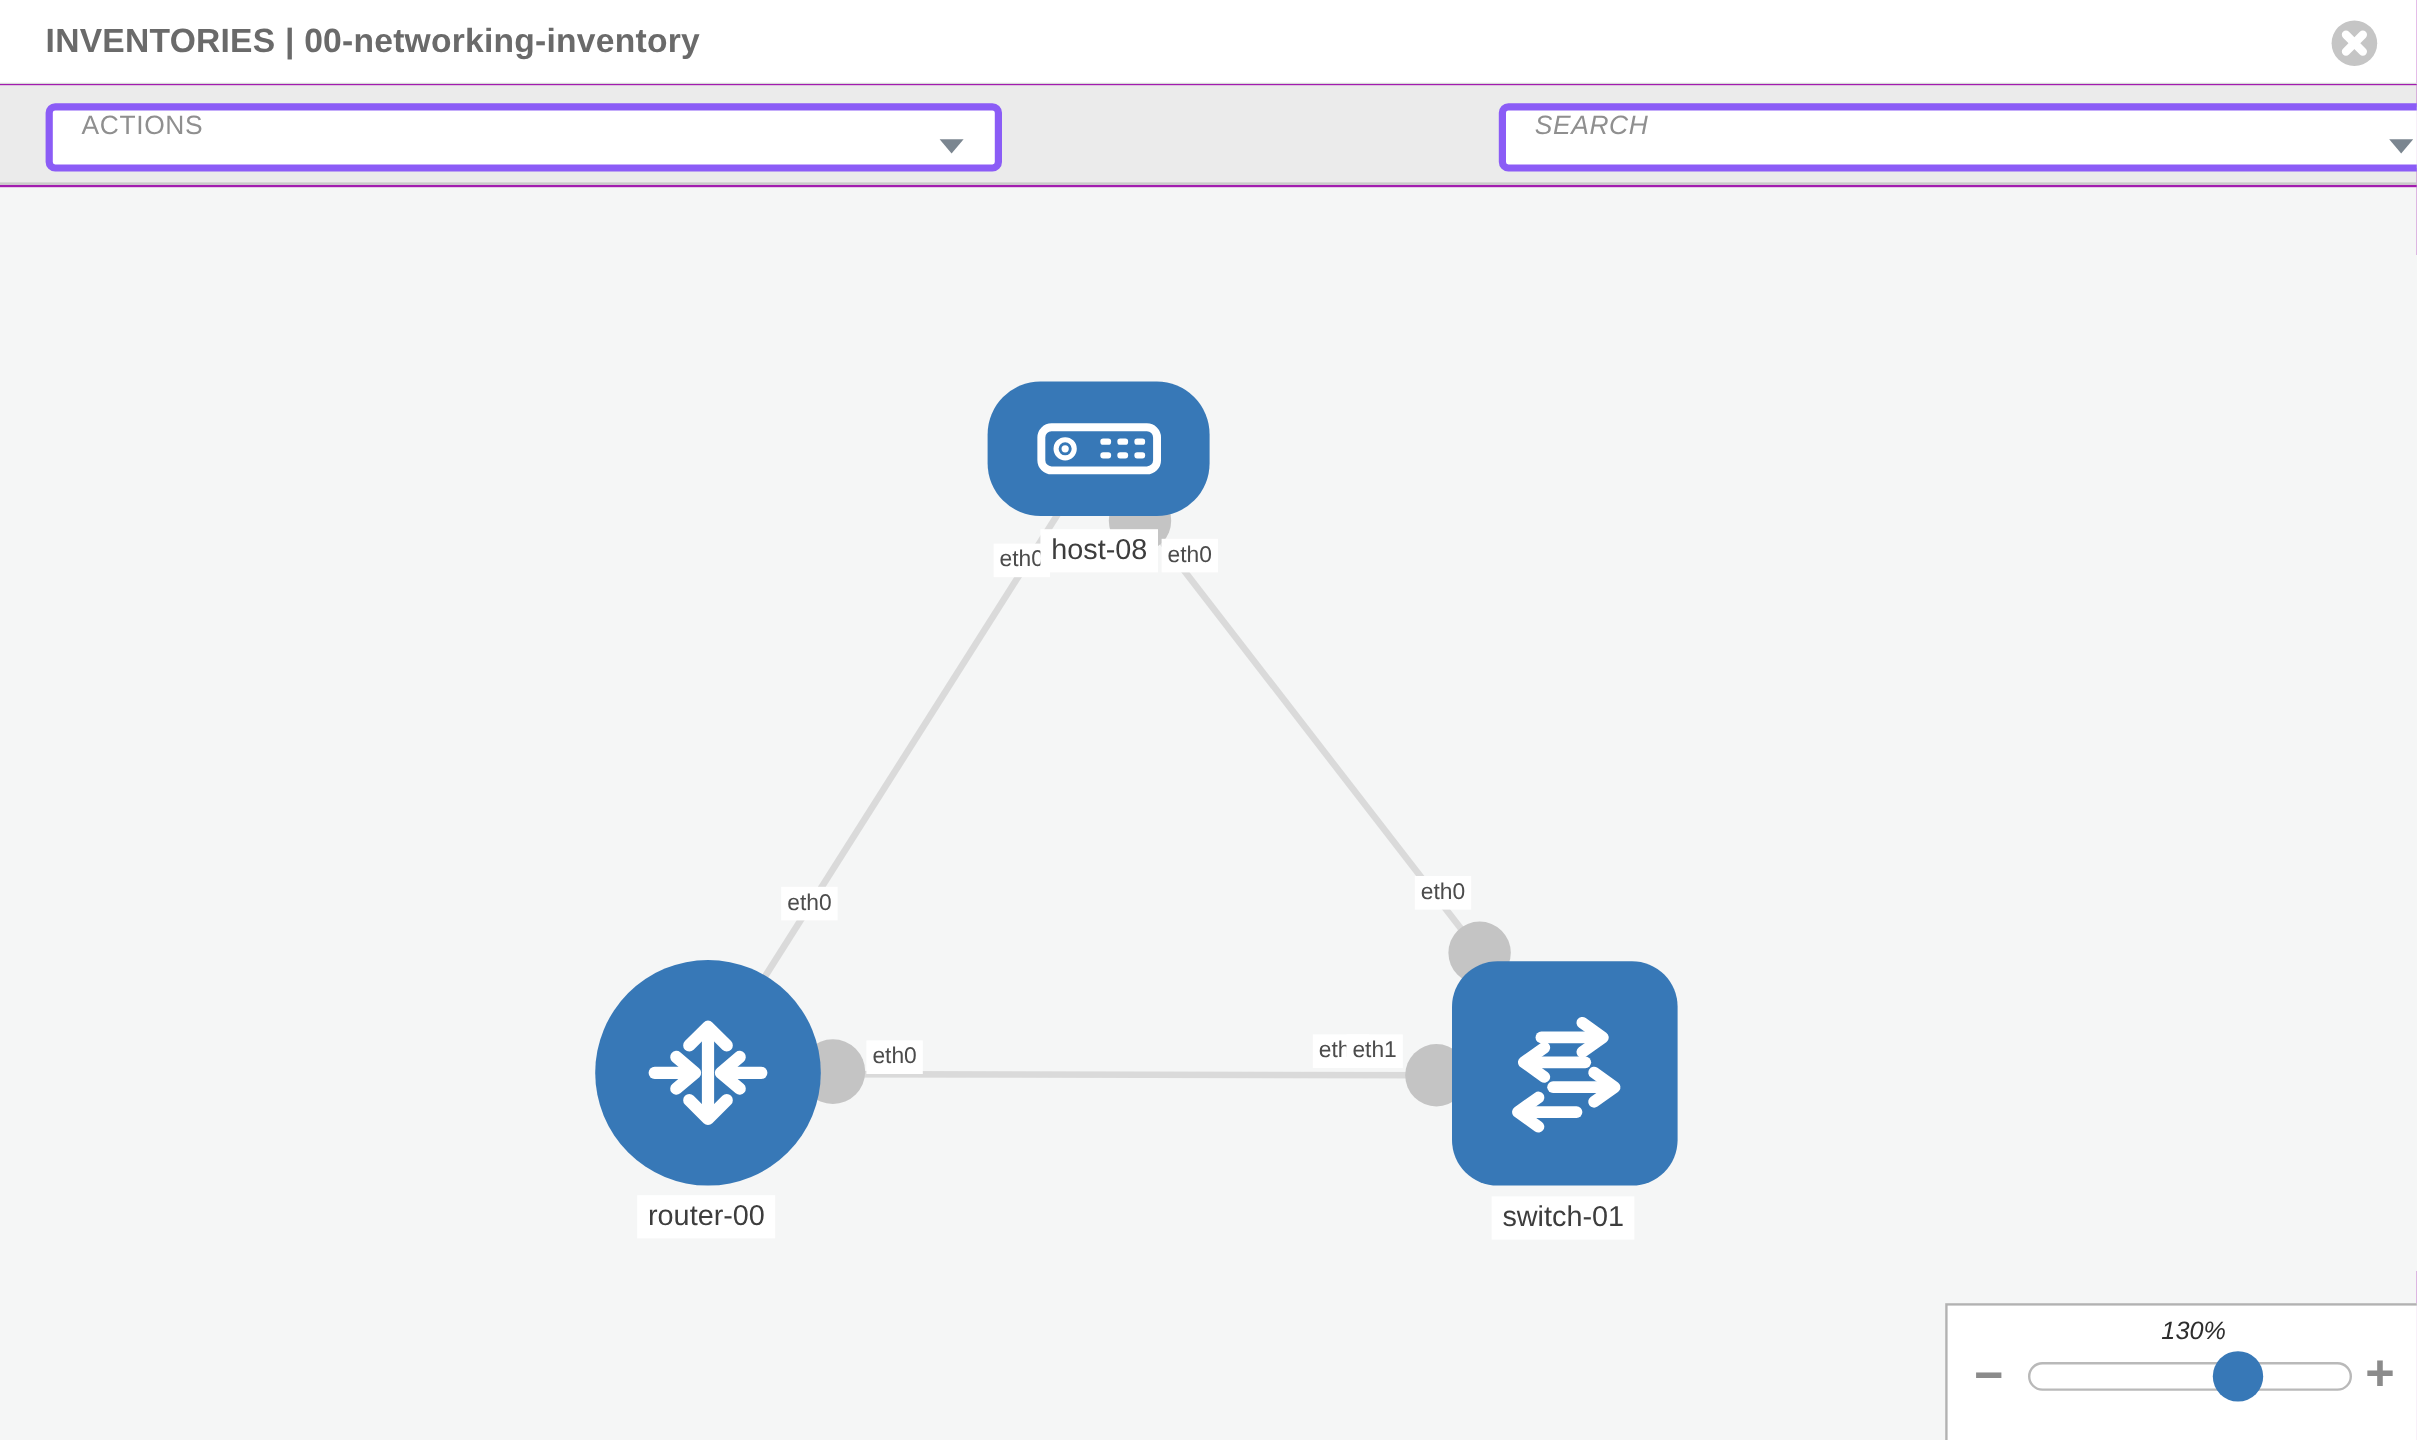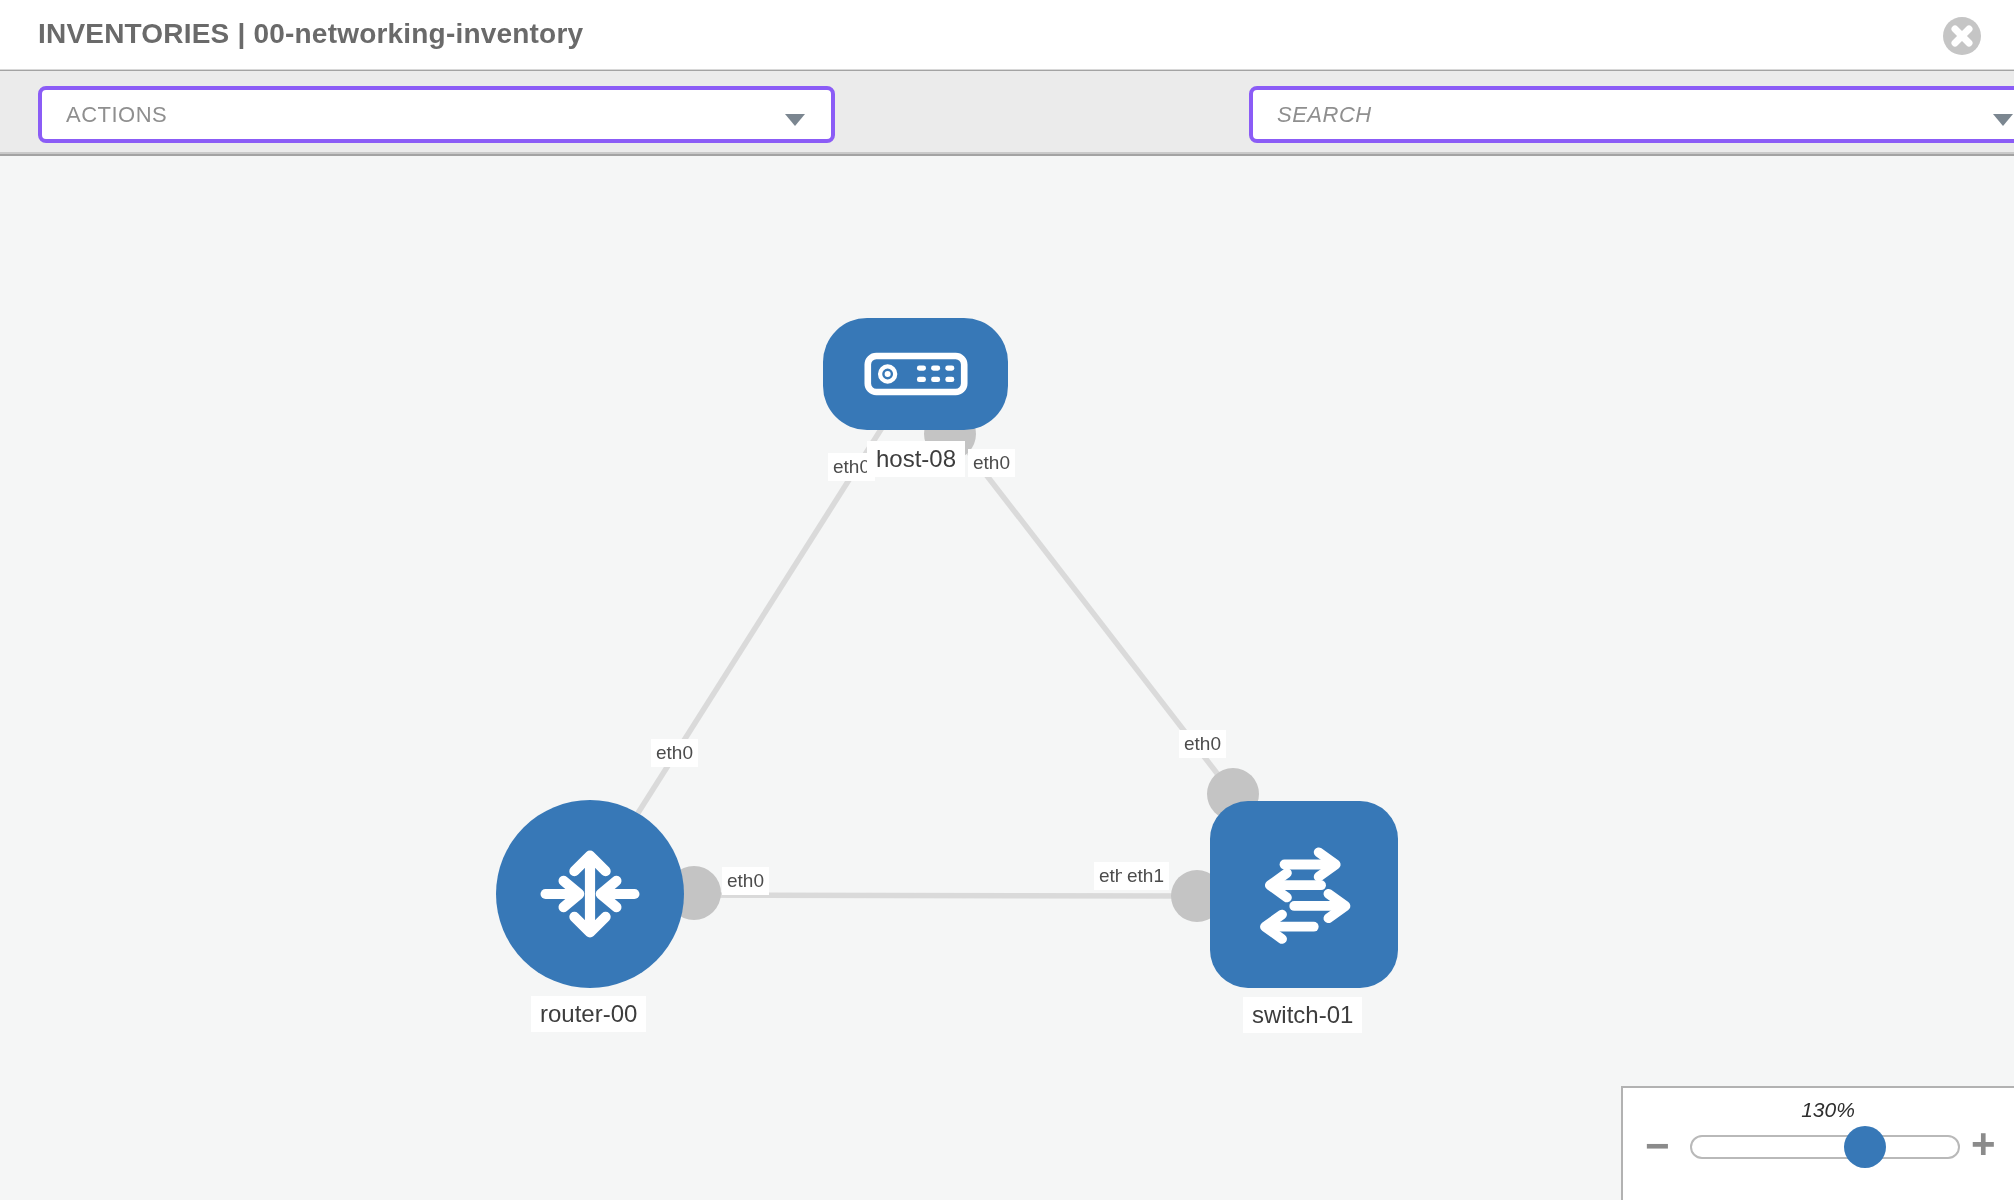--- a/index.html
+++ b/index.html
@@ -1,33 +1,33 @@
 <!DOCTYPE html>
 <html><head>
 <meta charset="utf-8">
 <style>
   * { margin:0; padding:0; box-sizing:border-box; }
   html,body { width:2014px; height:1200px; }
   body { font-family:"Liberation Sans", sans-serif; background:#fff; }
-  #app { position:relative; width:2014px; height:1200px; overflow:hidden; background:#a3a3a3; }
+  #app { position:relative; width:2014px; height:1200px; overflow:hidden; background:#a21caf; }
 
   
   .header { position:absolute; left:0; top:0; width:2014px; height:70px;
             background:#ffffff; border-bottom:1px solid #d8d8d8; }
   .title { position:absolute; left:38px; top:18px; font-size:28px; font-weight:700;
            color:#6a6a6a; letter-spacing:.2px; white-space:nowrap; }
   .close-btn { position:absolute; left:1943px; top:17px; width:38px; height:38px;
                border-radius:50%; background:#c5c5c5; cursor:pointer; }
 
   
   .toolbar { position:absolute; left:0; top:71px; width:2014px; height:83px;
              background:#ebebeb; border-bottom:2px solid #c9c9c9; }
   .select-box { position:absolute; top:15px; height:57px; background:#fff;
-                border:4px solid #8b5cf6; border-radius:8px; display:flex;
-                align-items:center; padding:0 24px; color:#8f8f8f; font-size:22px;
+                border:6px solid #8b5cf6; border-radius:8px; display:flex;
+                padding:0 24px; color:#8f8f8f; font-size:22px;
                 letter-spacing:.5px; }
   .select-box .caret { position:absolute; right:26px; top:24px; width:0; height:0;
                 border-left:10px solid transparent; border-right:10px solid transparent;
                 border-top:12px solid #7b8690; }
   .actions-box { left:38px; width:797px; }
   .search-box { left:1249px; width:794px;font-style:italic; }
   .tool-icon { position:absolute; top:96px; width:44px; height:42px; cursor:pointer; }
   .wrench { left:1046px; } .key { left:1112px; }
 
   

